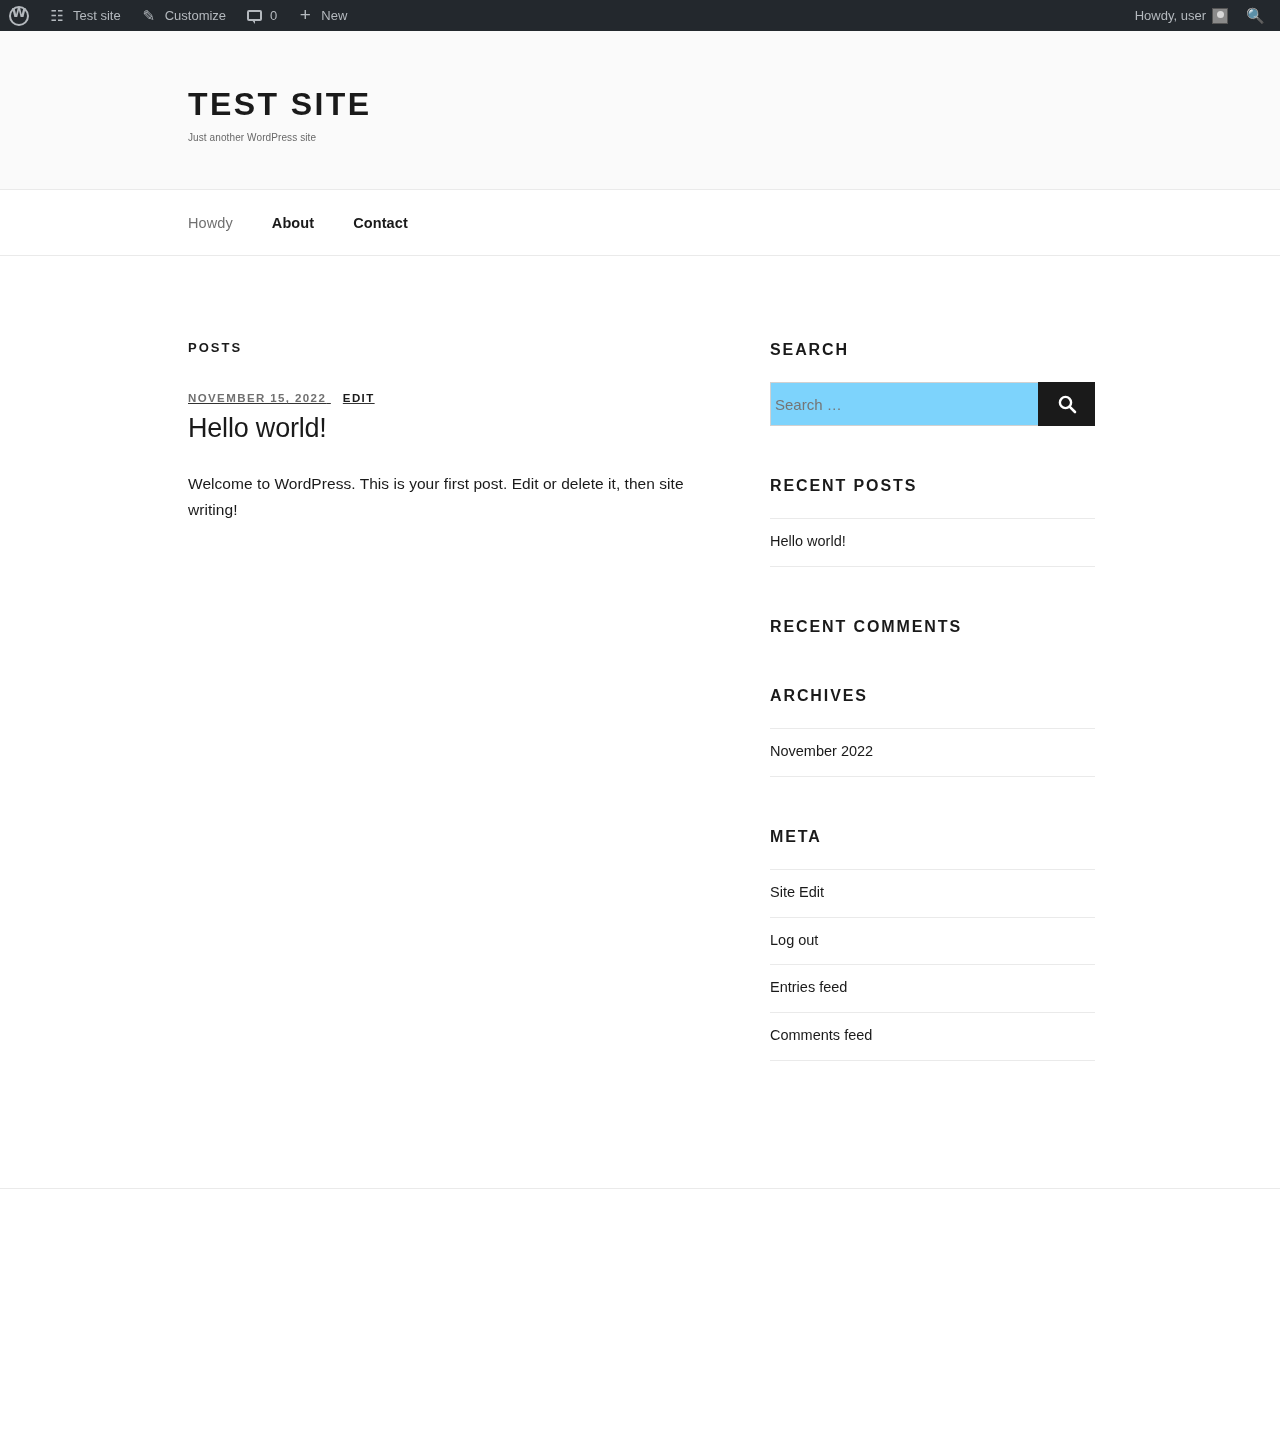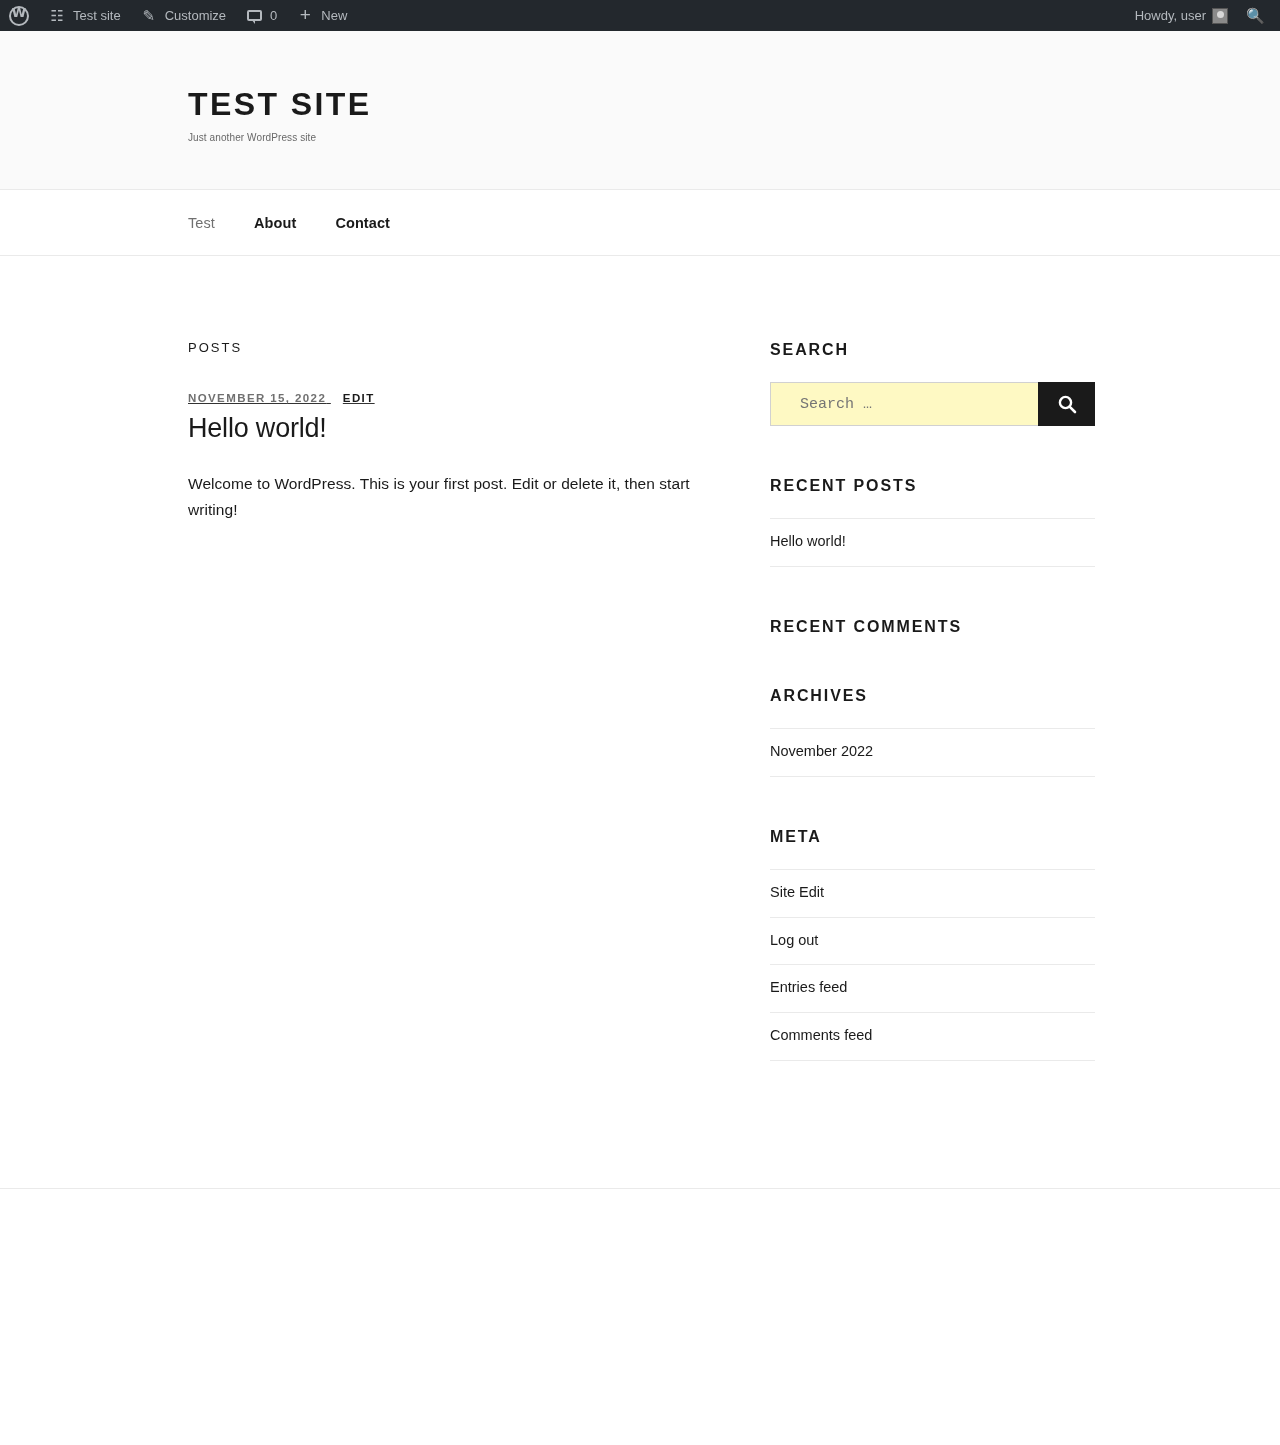--- a/index.html
+++ b/index.html
@@ -171,21 +171,21 @@
     margin: 0 auto;
     padding-top: 84px;
     gap: 65px;
     align-items: flex-start;
   }
   #primary { width: 517px; flex: 0 0 517px; }
   #secondary { width: 325px; flex: 0 0 325px; padding-top: 1px; }
 
   .section-heading {
     font-size: 13px;
-    font-weight: normal;
+    font-weight: bold;
     letter-spacing: 2px;
     text-transform: uppercase;
     color: #1a1a1a;
     margin: 0 0 37px 0;
   }
 
   .post-meta {
     font-size: 11.5px;
     letter-spacing: 1.4px;
     font-weight: bold;
@@ -229,26 +229,26 @@
   }
   .search-row {
     display: flex;
     width: 100%;
     height: 44px;
   }
   .search-field {
     flex: 1 1 auto;
     border: 1px solid #d1d1d1;
     border-right: none;
-    padding: 0 29px;
+    padding: 0 4px;
     font-size: 15px;
     color: #686868;
-    font-family: Liberation Mono, monospace;
+    font-family: Liberation Sans, sans-serif;
     outline: none;
-    background: #fef9c3;
+    background: #7dd3fc;
   }
   .search-submit {
     width: 57px;
     background: #1a1a1a;
     border: 1px solid #1a1a1a;
     color: #fff;
     cursor: pointer;
     display: flex;
     align-items: center;
     justify-content: center;
@@ -326,21 +326,21 @@
   <div class="inner">
     <h1 id="site-title">TEST SITE</h1>
     <p id="site-desc">Just another WordPress site</p>
   </div>
 </header>
 
 <nav id="site-nav">
   <div class="inner">
     <ul class="nav-list">
       <li>
-        <a class="current">Test</a>
+        <a class="current">Howdy</a>
       </li>
       <li>
         <a>About</a>
       </li>
       <li>
         <a>Contact</a>
       </li>
     </ul>
   </div>
 </nav>
@@ -354,21 +354,21 @@
       <div class="post-meta">
         <a>NOVEMBER 15, 2022</a>
         <span class="edit-link">
           <a>EDIT</a>
         </span>
       </div>
       <h2 class="entry-title">
         <a>Hello world!</a>
       </h2>
       <div class="entry-content">
-        <p>Welcome to WordPress. This is your first post. Edit or delete it, then start writing!</p>
+        <p>Welcome to WordPress. This is your first post. Edit or delete it, then site writing!</p>
       </div>
     </article>
   </main>
 
   <aside id="secondary">
 
     <section class="widget">
       <h2 class="widget-title">SEARCH</h2>
       <form class="search-row">
         <input class="search-field" type="search" placeholder="Search …" style="">

